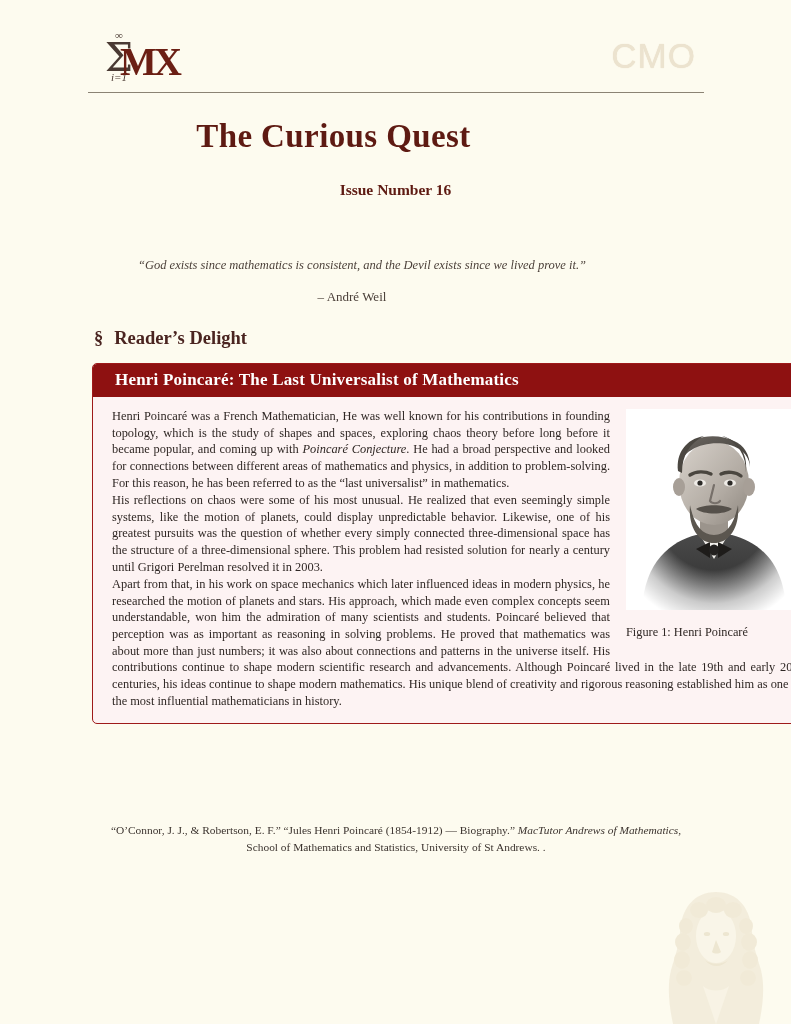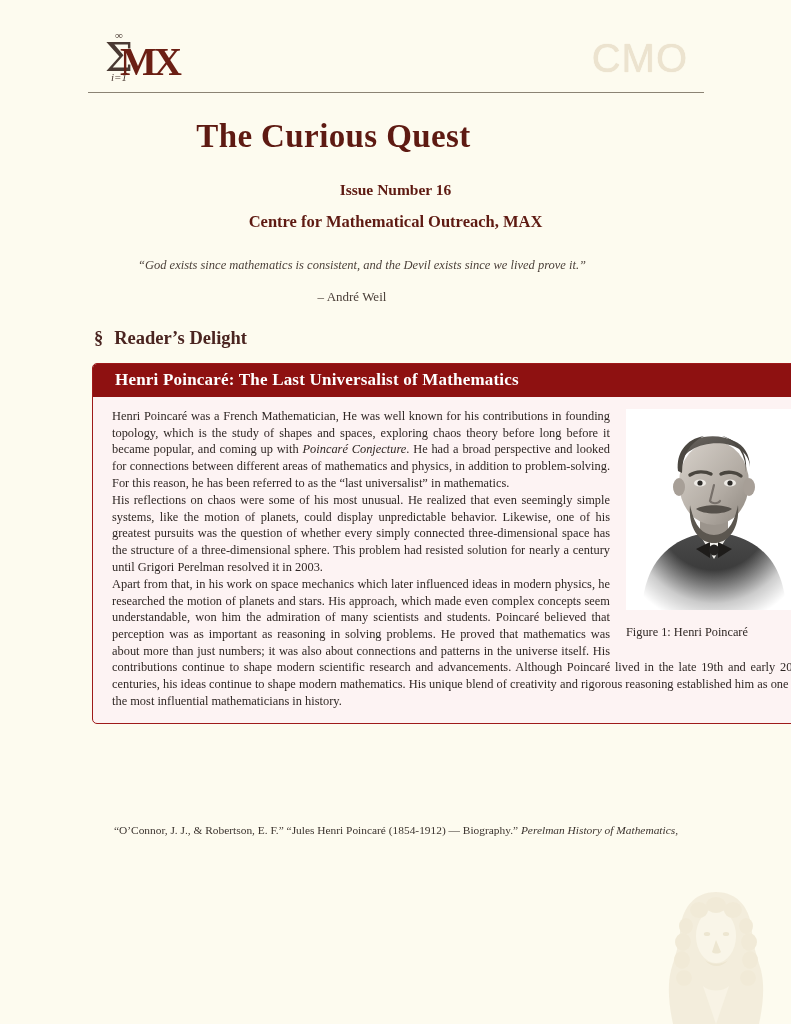--- a/index.html
+++ b/index.html
@@ -68,23 +68,23 @@
     left: 32px;
     top: 11px;
     font-size: 39px;
     font-weight: bold;
     color: #6b1f14;
     letter-spacing: -3px;
     font-family: "Liberation Serif", serif;
   }
   .logo-right {
     position: absolute;
-    right: 16px;
+    right: 8px;
     top: 8px;
-    font-size: 40px;
+    font-size: 35px;
     letter-spacing: 1px;
     color: #ece3cf;
     font-family: "Liberation Sans", sans-serif;
     font-weight: 300;
     text-shadow: 0 0 1px #e3d8c0;
     text-align: right;
   }
   .head-rule {
     position: absolute;
     left: 88px;
@@ -261,21 +261,20 @@
         <span class="lim-bot">i=1</span>
       </div>
       <div class="logo-mx">MX</div>
     </div>
     <div class="logo-right">CMO</div>
   </div>
   <div class="head-rule"></div>
 
   <div class="title-main">The Curious Quest</div>
   <div class="issue-line">Issue Number 16</div>
-  <div class="centre-line">Centre for Mathematical Outreach, MAX</div>
 
   <div class="quote-text">“God exists since mathematics is consistent, and the Devil exists since we lived prove it.”</div>
   <div class="quote-attrib">– André Weil</div>
 
   <div class="section-head">
     <span class="sect-sym">§</span><span>Reader’s Delight</span>
   </div>
 
   <div class="article-box">
     <div class="article-head">Henri Poincaré:  The Last Universalist of Mathematics</div>
@@ -345,21 +344,22 @@
         <div class="figure-caption">Figure 1: Henri Poincaré</div>
       </div>
 
       <p><span>Henri Poincaré was a French Mathematician, He was well known for his contributions in founding topology, which is the study of shapes and spaces, exploring chaos theory before long before it became popular, and coming up with </span><span class="it">Poincaré Conjecture</span><span>. He had a broad perspective and looked for connections between different areas of mathematics and physics, in addition to problem-solving. For this reason, he has been referred to as the “last universalist” in mathematics.</span></p>
       <p>His reflections on chaos were some of his most unusual. He realized that even seemingly simple systems, like the motion of planets, could display unpredictable behavior. Likewise, one of his greatest pursuits was the question of whether every simply connected three-dimensional space has the structure of a three-dimensional sphere. This problem had resisted solution for nearly a century until Grigori Perelman resolved it in 2003.</p>
       <p class="tight">Apart from that, in his work on space mechanics which later influenced ideas in modern physics, he researched the motion of planets and stars. His approach, which made even complex concepts seem understandable, won him the admiration of many scientists and students. Poincaré believed that perception was as important as reasoning in solving problems. He proved that mathematics was about more than just numbers; it was also about connections and patterns in the universe itself. His contributions continue to shape modern scientific research and advancements. Although Poincaré lived in the late 19th and early 20th centuries, his ideas continue to shape modern mathematics. His unique blend of creativity and rigorous reasoning established him as one of the most influential mathematicians in history.</p>
     </div>
   </div>
 
   <div class="citation">
-    <span>“O’Connor, J. J., &amp; Robertson, E. F.”  “Jules Henri Poincaré (1854-1912) — Biography.”  </span><span class="it">Perelman History of Mathematics</span><span>,</span><br>
+    <span>“O’Connor, J. J., &amp; Robertson, E. F.”  “Jules Henri Poincaré (1854-1912) — Biography.”  </span><span class="it">MacTutor Andrews of Mathematics</span><span>,</span><br>
+    <span>School of Mathematics and Statistics, University of St Andrews. .</span>
   </div>
 
   <svg class="watermark" viewBox="0 0 150 150">
     <g fill="#e7dcc4">
       <path d="M75 18 C52 18 40 36 39 58 C38 72 34 82 30 96 C26 112 28 132 32 150 L118 150 C122 132 124 112 120 96 C116 82 112 72 111 58 C110 36 98 18 75 18 Z"></path>
     </g>
     <g fill="#f5efe0">
       <ellipse cx="75" cy="62" rx="20" ry="27"></ellipse>
     </g>
     <g fill="#e2d5b8">

